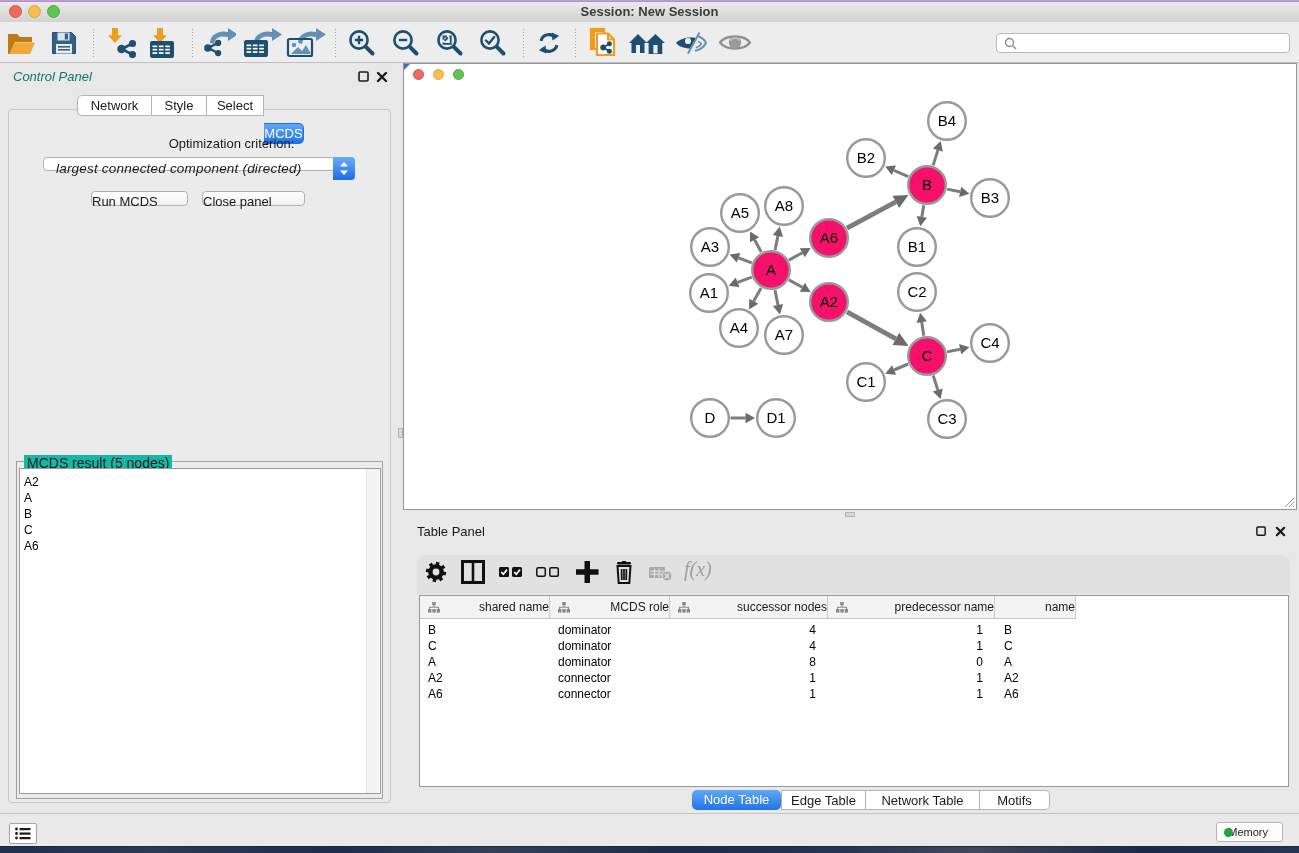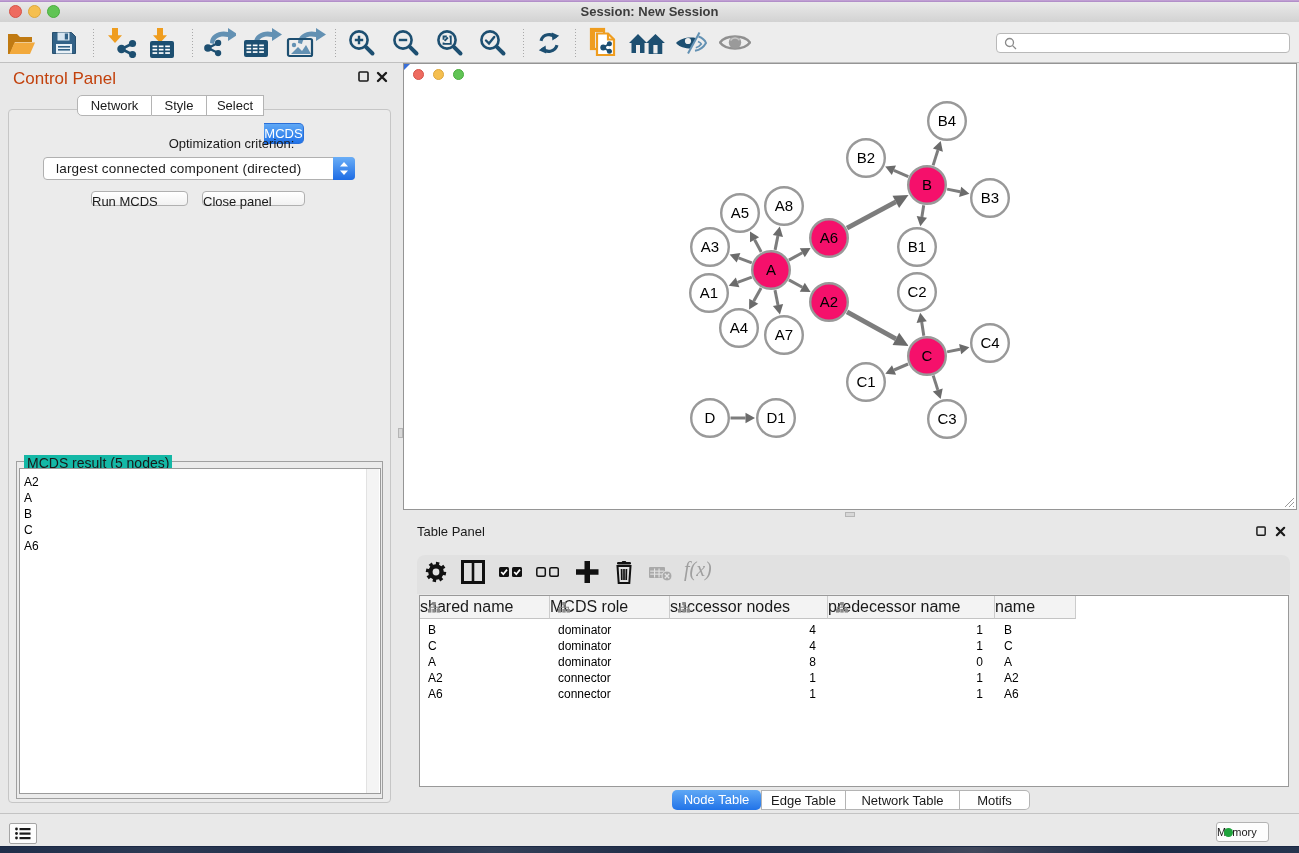--- a/index.html
+++ b/index.html
@@ -11,29 +11,29 @@
 #purple { left:0; top:0; width:1299px; height:2px; background:linear-gradient(#c7a6d8,#ab87c4); }
 #titlebar { left:0; top:2px; width:1299px; height:20px; background:linear-gradient(#eaeaea,#d2d2d2); }
 #titlebar .title { width:100%; text-align:center; font-size:13px; color:#3c3c3c; line-height:20px;font-weight:bold; }
 .light { position:absolute; border-radius:50%; }
 #toolbar { left:0; top:22px; width:1299px; height:41px; background:#ededed; border-bottom:1px solid #c0c0c0; }
 .tbsep { position:absolute; top:29px; width:1px; height:29px;
   background-image:repeating-linear-gradient(#a9a9a9 0 1px, transparent 1px 3px); }
 #searchbox { left:996px; top:33px; width:294px; height:20px; background:#fff; border:1px solid #b9b9b9; border-radius:4px; }
 
 
-#cp-title { left:13px; top:69px; font-size:17px; color:#c2410c; }
+#cp-title { left:13px; top:69px; font-size:13px; color:#0f766e;font-style:italic; }
 #cp-panel { left:8px; top:109px; width:383px; height:694px; background:#ebebeb; border:1px solid #c6c6c6; border-radius:4px; }
 #cp-tabs { left:77px; top:95px; height:21px; display:flex; }
 .cptab { height:21px; line-height:20px; font-size:13px; color:#1a1a1a; text-align:center;
   background:#fff; border:1px solid #b4b4b4; border-left:none; }
 .cptab.first { border-left:1px solid #b4b4b4; border-radius:5px 0 0 5px; }
 .cptab.sel { background:linear-gradient(#5fa8f5,#2173e8); color:#fff; border-color:#2a6fd8; border-radius:0 5px 5px 0; }
 #optlabel { left:8px; top:136px; width:447px; text-align:center; font-size:13px; color:#1a1a1a; }
-#dropdown { left:43px; top:157px; width:312px; height:23px; background:#fff; border:1px solid #b0b0b0; border-radius:4px; }
+#dropdown { left:43px; top:157px; width:312px; height:14px; background:#fff; border:1px solid #b0b0b0; border-radius:4px;font-style:italic; }
 #dropdown .txt { position:absolute; left:12px; top:0; line-height:21px; font-size:13.5px; letter-spacing:0.2px; color:#1a1a1a; }
 #dropdown .step { position:absolute; right:-1px; top:-1px; width:22px; height:23px; border-radius:0 4px 4px 0;
   background:linear-gradient(#6aaef7,#1e6ce4); }
 .btn { position:absolute; height:15px; background:linear-gradient(#ffffff,#f1f1f1); border:1px solid #b0b0b0;
   border-radius:4px; font-size:13px; color:#1a1a1a; text-align:left; line-height:19px; }
 #fieldset { left:16px; top:461px; width:367px; height:338px; border:1px solid #a0a0a0; }
 #legend { left:24px; top:455px; font-size:14px; color:#1a1a1a; background:#14b8a6; padding:0 3px; }
 #listbox { left:19px; top:468px; width:362px; height:326px; background:#fff; border:1px solid #9b9b9b; font-size:12px; }
 #listbox { padding-top:5px; } #listbox .item { padding-left:4px; height:16px; line-height:16px; color:#000; }
 #listscroll { left:366px; top:469px; width:13px; height:324px; background:#f4f4f4; border-left:1px solid #e2e2e2; }
@@ -42,36 +42,36 @@
 #netwin { left:403px; top:63px; width:894px; height:447px; background:#fff; border:1px solid #959595; }
 #net-titlebar { position:absolute; left:0; top:0; width:100%; height:22px;
   background:linear-gradient(#ededed,#d4d4d4); border-bottom:1px solid #aaa; }
 #net-titlebar .title { width:100%; text-align:center; font-size:13px; color:#3c3c3c; line-height:22px; }
 
 
 #tp-title { left:417px; top:524px; font-size:13px; color:#1a1a1a; }
 #tp-toolbar { left:417px; top:555px; width:873px; height:39px; background:#e1e1e1; border-radius:8px 8px 0 0; }
 #tablebox { left:419px; top:595px; width:870px; height:192px; background:#fff; border:1px solid #999; }
 .hcell { position:absolute; top:0; height:23px; background:#f3f3f3; border-right:1px solid #cccccc;
-  border-bottom:1px solid #c4c4c4; font-size:16px; color:#1a1a1a; text-align:left; line-height:22px; }
+  border-bottom:1px solid #c4c4c4; font-size:12px; color:#1a1a1a; text-align:right; line-height:22px; }
 .trow { position:absolute; height:16px; font-size:12px; color:#000; line-height:16px; }
 .tc { position:absolute; top:0; }
 .num { text-align:right; }
-#tp-tabs { left:672px; top:790px; height:20px; display:flex; position:absolute; }
+#tp-tabs { left:692px; top:790px; height:20px; display:flex; position:absolute; }
 .tptab { height:20px; line-height:19px; font-size:13px; color:#1a1a1a; text-align:center;
   background:#fff; border:1px solid #b4b4b4; border-left:none; }
 .tptab.first { border:none; background:linear-gradient(#5fa8f5,#2173e8); color:#fff; border-radius:5px; }
 .tptab.second { border-left:1px solid #b4b4b4; }
 .tptab.last { border-radius:0 5px 5px 0; }
 
 
 #statusbar { left:0; top:813px; width:1299px; height:33px; background:#e9e9e9; border-top:1px solid #c3c3c3; }
 #listbtn { left:9px; top:823px; width:28px; height:21px; background:#fdfdfd; border:1px solid #a5a5a5; border-radius:2px; }
-#membtn { left:1216px; top:822px; width:53px; height:20px; background:#fdfdfd; border:1px solid #b3b3b3; border-radius:3px;
-  font-size:11px; color:#1a1a1a; line-height:18px; text-align:right; padding-right:22px; }
+#membtn { left:1216px; top:822px; width:67px; height:20px; background:#fdfdfd; border:1px solid #b3b3b3; border-radius:3px;
+  font-size:11px; color:#1a1a1a; line-height:18px; text-align:right; padding-right:14px; }
 #bottomstrip { left:0; top:846px; width:1299px; height:7px; border-top:1px solid #1a2844;
   background:linear-gradient(90deg,#1f2e4a,#2c3a54 12%,#1e2c48 26%,#334058 38%,#1e2b46 52%,#253450 64%,#41485c 75%,#1c2a46 88%,#26354f); }
 </style>
 </head>
 <body>
 <div id="purple" class="abs"></div>
 <div id="titlebar" class="abs">
     <div class="title">Session: New Session</div>
   </div>
 <div class="light abs" style="left:9px;top:5px;width:13px;height:13px;background:#ee6b60;border:1px solid #d55349;"></div>

